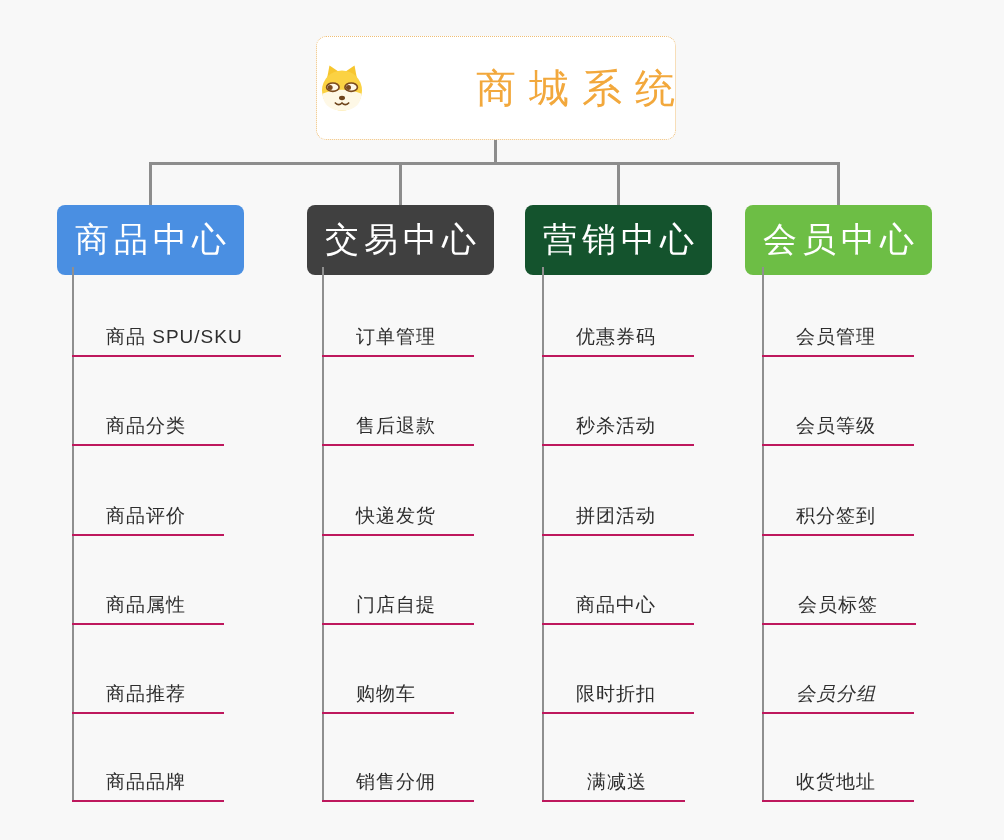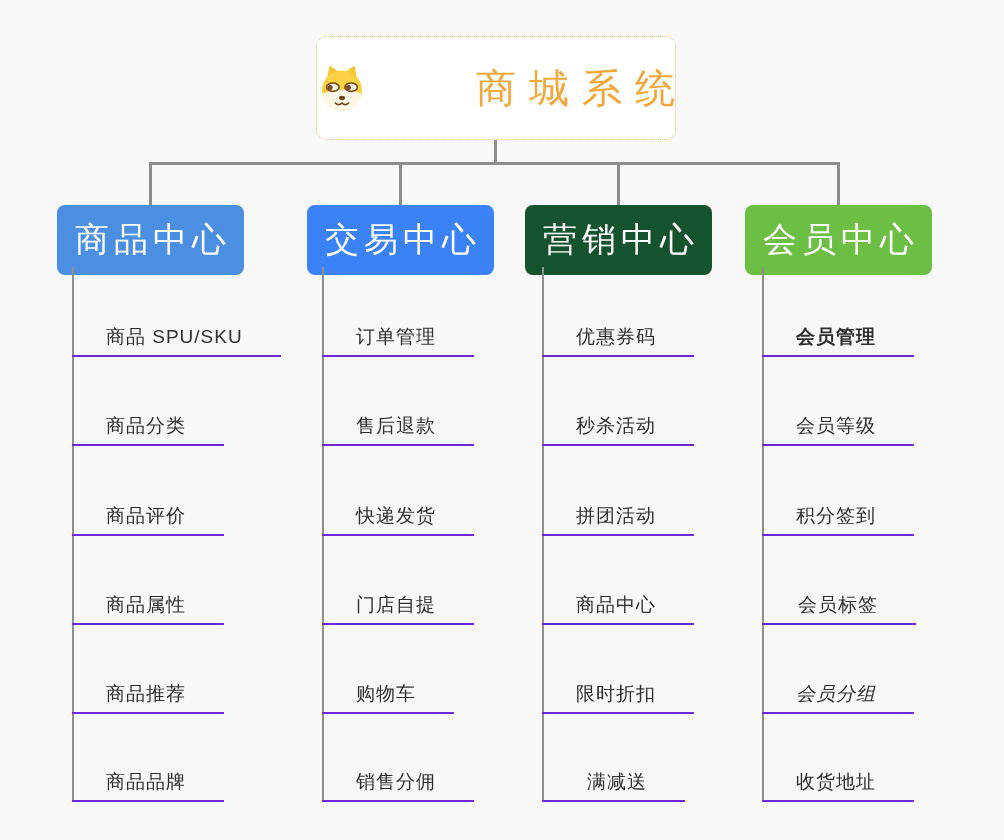--- a/index.html
+++ b/index.html
@@ -49,21 +49,21 @@
   }
   
   .spine{position:absolute;width:2px;background:#8f8f8f;top:267px;height:535px;}
   
   .leaf{
     position:absolute;
     font-size:19px;letter-spacing:1px;
     color:#2e2e2e;
     line-height:23px;
     padding:0 38px 7px 34px;
-    border-bottom:2px solid #6d28d9;
+    border-bottom:2px solid #be185d;
     white-space:nowrap;
     cursor:pointer;
   }
 </style>
 </head>
 <body>
 
 <div class="canvas">
 
   <div class="conn" style="left:494px;top:140px;width:3px;height:22px;"></div>
@@ -85,21 +85,21 @@
         <circle cx="15.8" cy="29.5" r="3" fill="#7a4a1e"></circle>
         <circle cx="37.8" cy="29.5" r="3" fill="#7a4a1e"></circle>
         <ellipse cx="30" cy="42" rx="3.6" ry="2.6" fill="#6e441c"></ellipse>
         <path d="M22 48 Q26 52 30 48 Q34 52 38 48" stroke="#6e441c" stroke-width="2" fill="none" stroke-linecap="round"></path>
       </svg>
     </span>
     <span class="root-title">商城系统</span>
   </div>
 
   <div class="branch" style="left: 57px; background-color: rgb(74, 143, 226);">商品中心</div>
-  <div class="branch" style="left: 307px; background-color: #3b82f6;">交易中心</div>
+  <div class="branch" style="left: 307px; background-color: #404040;">交易中心</div>
   <div class="branch" style="left: 525px; background-color: #14532d;">营销中心</div>
   <div class="branch" style="left: 745px; background-color: rgb(109, 190, 69);">会员中心</div>
 
   <div class="spine" style="left:72px;"></div>
   <div class="spine" style="left:322px;"></div>
   <div class="spine" style="left:542px;"></div>
   <div class="spine" style="left:762px;"></div>
 
   <div class="leaf" style="left:72px;top:325px;">商品 SPU/SKU</div>
   <div class="leaf" style="left:72px;top:414px;">商品分类</div>
@@ -115,20 +115,20 @@
   <div class="leaf" style="left:322px;top:682px;">购物车</div>
   <div class="leaf" style="left:322px;top:770px;">销售分佣</div>
 
   <div class="leaf" style="left:542px;top:325px;">优惠券码</div>
   <div class="leaf" style="left:542px;top:414px;">秒杀活动</div>
   <div class="leaf" style="left:542px;top:504px;">拼团活动</div>
   <div class="leaf" style="left:542px;top:593px;">商品中心</div>
   <div class="leaf" style="left:542px;top:682px;">限时折扣</div>
   <div class="leaf" style="left:542px;top:770px;padding-left:45px;">满减送</div>
 
-  <div class="leaf" style="left:762px;top:325px;font-weight:bold;">会员管理</div>
+  <div class="leaf" style="left:762px;top:325px;">会员管理</div>
   <div class="leaf" style="left:762px;top:414px;">会员等级</div>
   <div class="leaf" style="left:762px;top:504px;">积分签到</div>
   <div class="leaf" style="left:762px;top:593px;padding-left:36px;">会员标签</div>
   <div class="leaf" style="left:762px;top:682px;font-style:italic;">会员分组</div>
   <div class="leaf" style="left:762px;top:770px;">收货地址</div>
 
 </div>
 
 </body></html>

